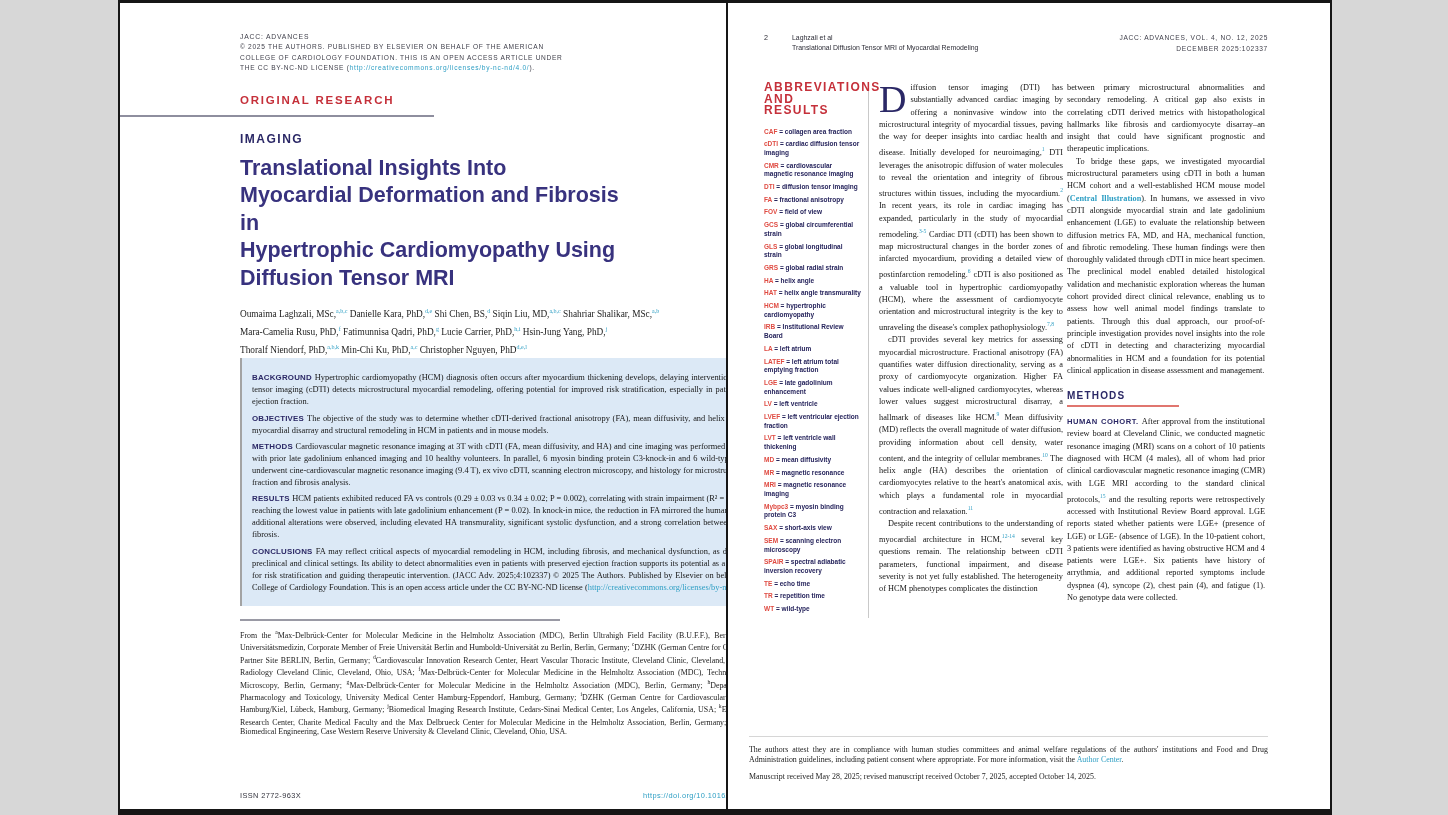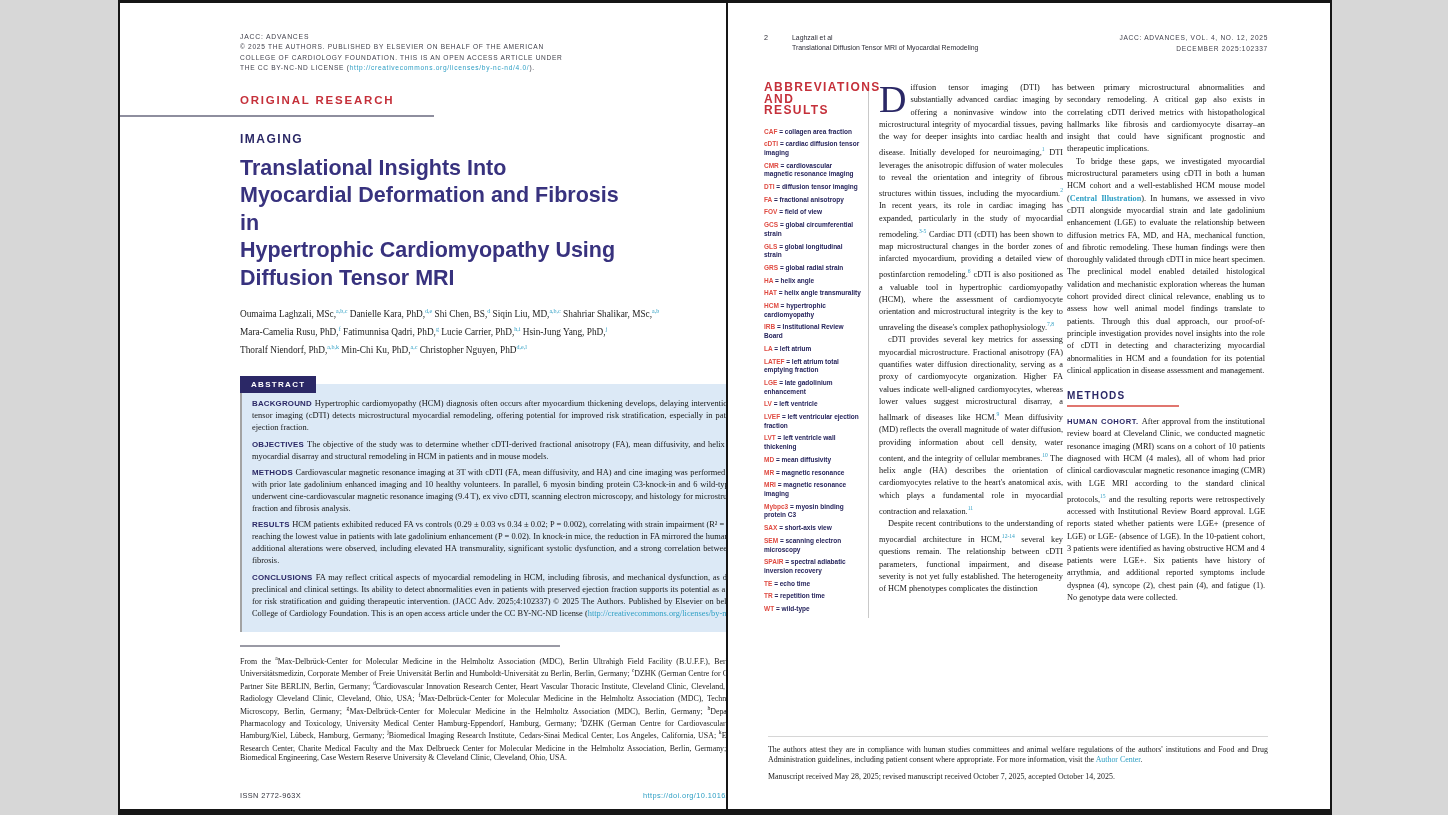--- a/index.html
+++ b/index.html
@@ -65,21 +65,21 @@
   .colB{width:198px;flex:none;margin-left:4px;}
   .body-text p{margin:0;font-family:"Liberation Serif",serif;font-size:8.3px;line-height:12.3px;
                color:#141414;text-align:justify;-webkit-hyphens:auto;hyphens:auto;}
   .body-text p.ind{text-indent:9px;}
   .dropcap{float:left;color:#2b2866;font-size:38px;line-height:30px;padding:2px 4px 0 0;}
   .methods-h{color:#2b2866;font-weight:bold;font-size:10px;letter-spacing:1.2px;margin:13px 0 4px 0;
              font-family:"Liberation Sans",sans-serif;}
   .methods-rule{height:2px;background:#e0766f;width:112px;margin-bottom:9px;}
   .lead-caps{font-family:"Liberation Sans",sans-serif;color:#2b2866;font-weight:bold;
              font-size:7.6px;letter-spacing:0.5px;}
-  .p2-footer{position:absolute;left:40px;right:62px;bottom:20px;border-top:1px solid #d6d6d6;padding-top:8px;
+  .p2-footer{position:absolute;left:21px;right:62px;bottom:20px;border-top:1px solid #d6d6d6;padding-top:8px;
              font-family:"Liberation Serif",serif;font-size:7.9px;line-height:9.9px;color:#222;text-align:justify;}
   .p2-footer p{margin:0 0 7px 0;}
 </style>
 </head>
 <body>
 
 <div class="page" id="page1">
   <div class="p1-inner">
     <div class="p1-head">
       <div>
@@ -101,23 +101,20 @@
         </div>
       </div>
     </div>
 
     <div class="authors">
         <div>Oumaima Laghzali, MSc,<sup class="asup">a,b,c</sup> Danielle Kara, PhD,<sup class="asup">d,e</sup> Shi Chen, BS,<sup class="asup">d</sup> Siqin Liu, MD,<sup class="asup">a,b,c</sup> Shahriar Shalikar, MSc,<sup class="asup">a,b</sup></div>
         <div>Mara-Camelia Rusu, PhD,<sup class="asup">f</sup> Fatimunnisa Qadri, PhD,<sup class="asup">g</sup> Lucie Carrier, PhD,<sup class="asup">h,i</sup> Hsin-Jung Yang, PhD,<sup class="asup">j</sup></div>
         <div>Thoralf Niendorf, PhD,<sup class="asup">a,b,k</sup> Min-Chi Ku, PhD,<sup class="asup">a,c</sup> Christopher Nguyen, PhD<sup class="asup">d,e,l</sup></div>
       </div>
 
-    <div class="label-row">
-      <span class="abstract-label">ABSTRACT</span>
-    </div>
     <div class="abstract-box">
         <p><span class="lead">BACKGROUND </span>Hypertrophic cardiomyopathy (HCM) diagnosis often occurs after myocardium thickening develops, delaying intervention. Cardiac diffusion tensor imaging (cDTI) detects microstructural myocardial remodeling, offering potential for improved risk stratification, especially in patients with preserved ejection fraction.</p>
         <p><span class="lead">OBJECTIVES </span>The objective of the study was to determine whether cDTI-derived fractional anisotropy (FA), mean diffusivity, and helix angle (HA) identify myocardial disarray and structural remodeling in HCM in patients and in mouse models.</p>
         <p><span class="lead">METHODS </span>Cardiovascular magnetic resonance imaging at 3T with cDTI (FA, mean diffusivity, and HA) and cine imaging was performed in 10 HCM patients with prior late gadolinium enhanced imaging and 10 healthy volunteers. In parallel, 6 myosin binding protein C3-knock-in and 6 wild-type mice (7-8 weeks) underwent cine-cardiovascular magnetic resonance imaging (9.4 T), ex vivo cDTI, scanning electron microscopy, and histology for microstructural, collagen area fraction and fibrosis analysis.</p>
         <p><span class="lead">RESULTS </span>HCM patients exhibited reduced FA vs controls (0.29 ± 0.03 vs 0.34 ± 0.02; P = 0.002), correlating with strain impairment (R² = 0.67; P = 0.003) and reaching the lowest value in patients with late gadolinium enhancement (P = 0.02). In knock-in mice, the reduction in FA mirrored the human findings. However, additional alterations were observed, including elevated HA transmurality, significant systolic dysfunction, and a strong correlation between FA and interstitial fibrosis.</p>
         <p><span class="lead">CONCLUSIONS </span>FA may reflect critical aspects of myocardial remodeling in HCM, including fibrosis, and mechanical dysfunction, as demonstrated in both preclinical and clinical settings. Its ability to detect abnormalities even in patients with preserved ejection fraction supports its potential as a translational marker for risk stratification and guiding therapeutic intervention. (JACC Adv. 2025;4:102337) © 2025 The Authors. Published by Elsevier on behalf of the American College of Cardiology Foundation. This is an open access article under the CC BY-NC-ND license (<span class="ilink">http://creativecommons.org/licenses/by-nc-nd/4.0/</span>).</p>
       </div>
 
     <div class="fn-rule"></div>
     <div class="footnote">From the <sup class="aff">a</sup>Max-Delbrück-Center for Molecular Medicine in the Helmholtz Association (MDC), Berlin Ultrahigh Field Facility (B.U.F.F.), Berlin, Germany; <sup class="aff">b</sup>Charité–Universitätsmedizin, Corporate Member of Freie Universität Berlin and Humboldt-Universität zu Berlin, Berlin, Germany; <sup class="aff">c</sup>DZHK (German Centre for Cardiovascular Research), Partner Site BERLIN, Berlin, Germany; <sup class="aff">d</sup>Cardiovascular Innovation Research Center, Heart Vascular Thoracic Institute, Cleveland Clinic, Cleveland, Ohio, USA; <sup class="aff">e</sup>Diagnostic Radiology Cleveland Clinic, Cleveland, Ohio, USA; <sup class="aff">f</sup>Max-Delbrück-Center for Molecular Medicine in the Helmholtz Association (MDC), Technology Platform Electron Microscopy, Berlin, Germany; <sup class="aff">g</sup>Max-Delbrück-Center for Molecular Medicine in the Helmholtz Association (MDC), Berlin, Germany; <sup class="aff">h</sup>Department of Experimental Pharmacology and Toxicology, University Medical Center Hamburg-Eppendorf, Hamburg, Germany; <sup class="aff">i</sup>DZHK (German Centre for Cardiovascular Research), Partner Site Hamburg/Kiel, Lübeck, Hamburg, Germany; <sup class="aff">j</sup>Biomedical Imaging Research Institute, Cedars-Sinai Medical Center, Los Angeles, California, USA; <sup class="aff">k</sup>Experimental and Clinical Research Center, Charite Medical Faculty and the Max Delbrueck Center for Molecular Medicine in the Helmholtz Association, Berlin, Germany; and the <sup class="aff">l</sup>Department of Biomedical Engineering, Case Western Reserve University &amp; Cleveland Clinic, Cleveland, Ohio, USA.</div>

